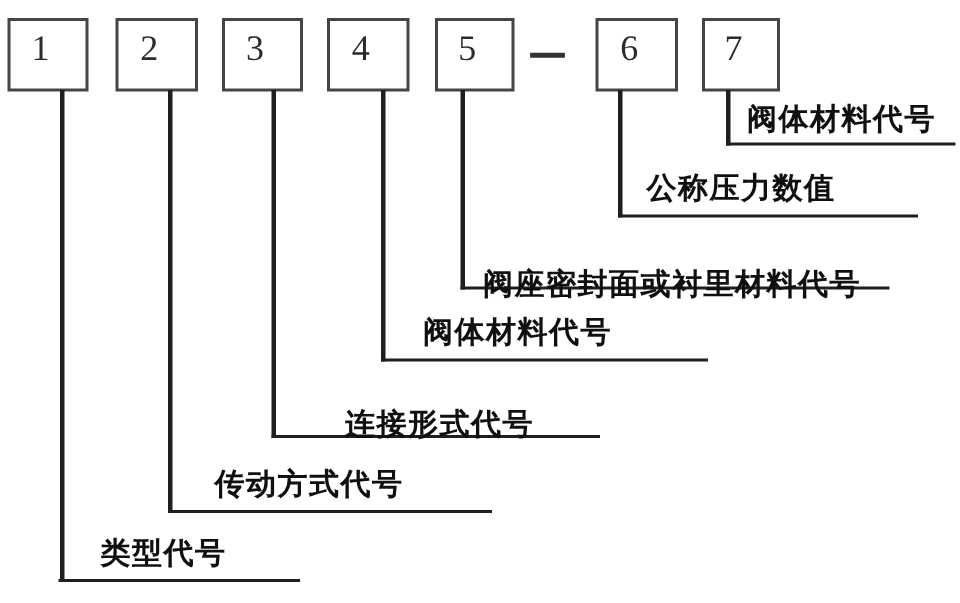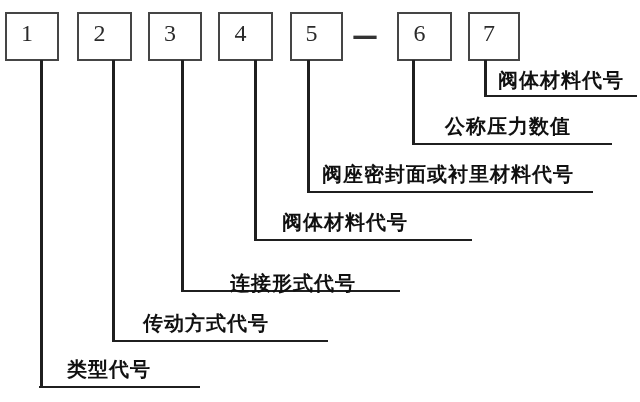--- a/index.html
+++ b/index.html
@@ -103,17 +103,17 @@
   <div class="hline" style="left:181px; top:290px; width:219px;"></div>
   <div class="hline" style="left:254px; top:239px; width:218px;"></div>
   <div class="hline" style="left:307px; top:191px; width:286px;"></div>
   <div class="hline" style="left:412px; top:143px; width:200px;"></div>
   <div class="hline" style="left:484px; top:95px;  width:153px;"></div>
 
   <div class="code-label" style="left:67px;  top:360px;">类型代号</div>
   <div class="code-label" style="left:143px; top:314px;">传动方式代号</div>
   <div class="code-label" style="left:230px; top:264px;margin-top:10px;">连接形式代号</div>
   <div class="code-label" style="left:282px; top:213px;">阀体材料代号</div>
-  <div class="code-label" style="left:322px; top:165px;">阀座密封面或衬里材料代号</div>
-  <div class="code-label" style="left:445px; top:117px;">公称压力数值</div>
+  <div class="code-label" style="left:322px; top:181px;">阀座密封面或衬里材料代号</div>
+  <div class="code-label" style="left:431px; top:117px;">公称压力数值</div>
   <div class="code-label" style="left:498px; top:71px;">阀体材料代号</div>
 
 </div>
 
 </body></html>

